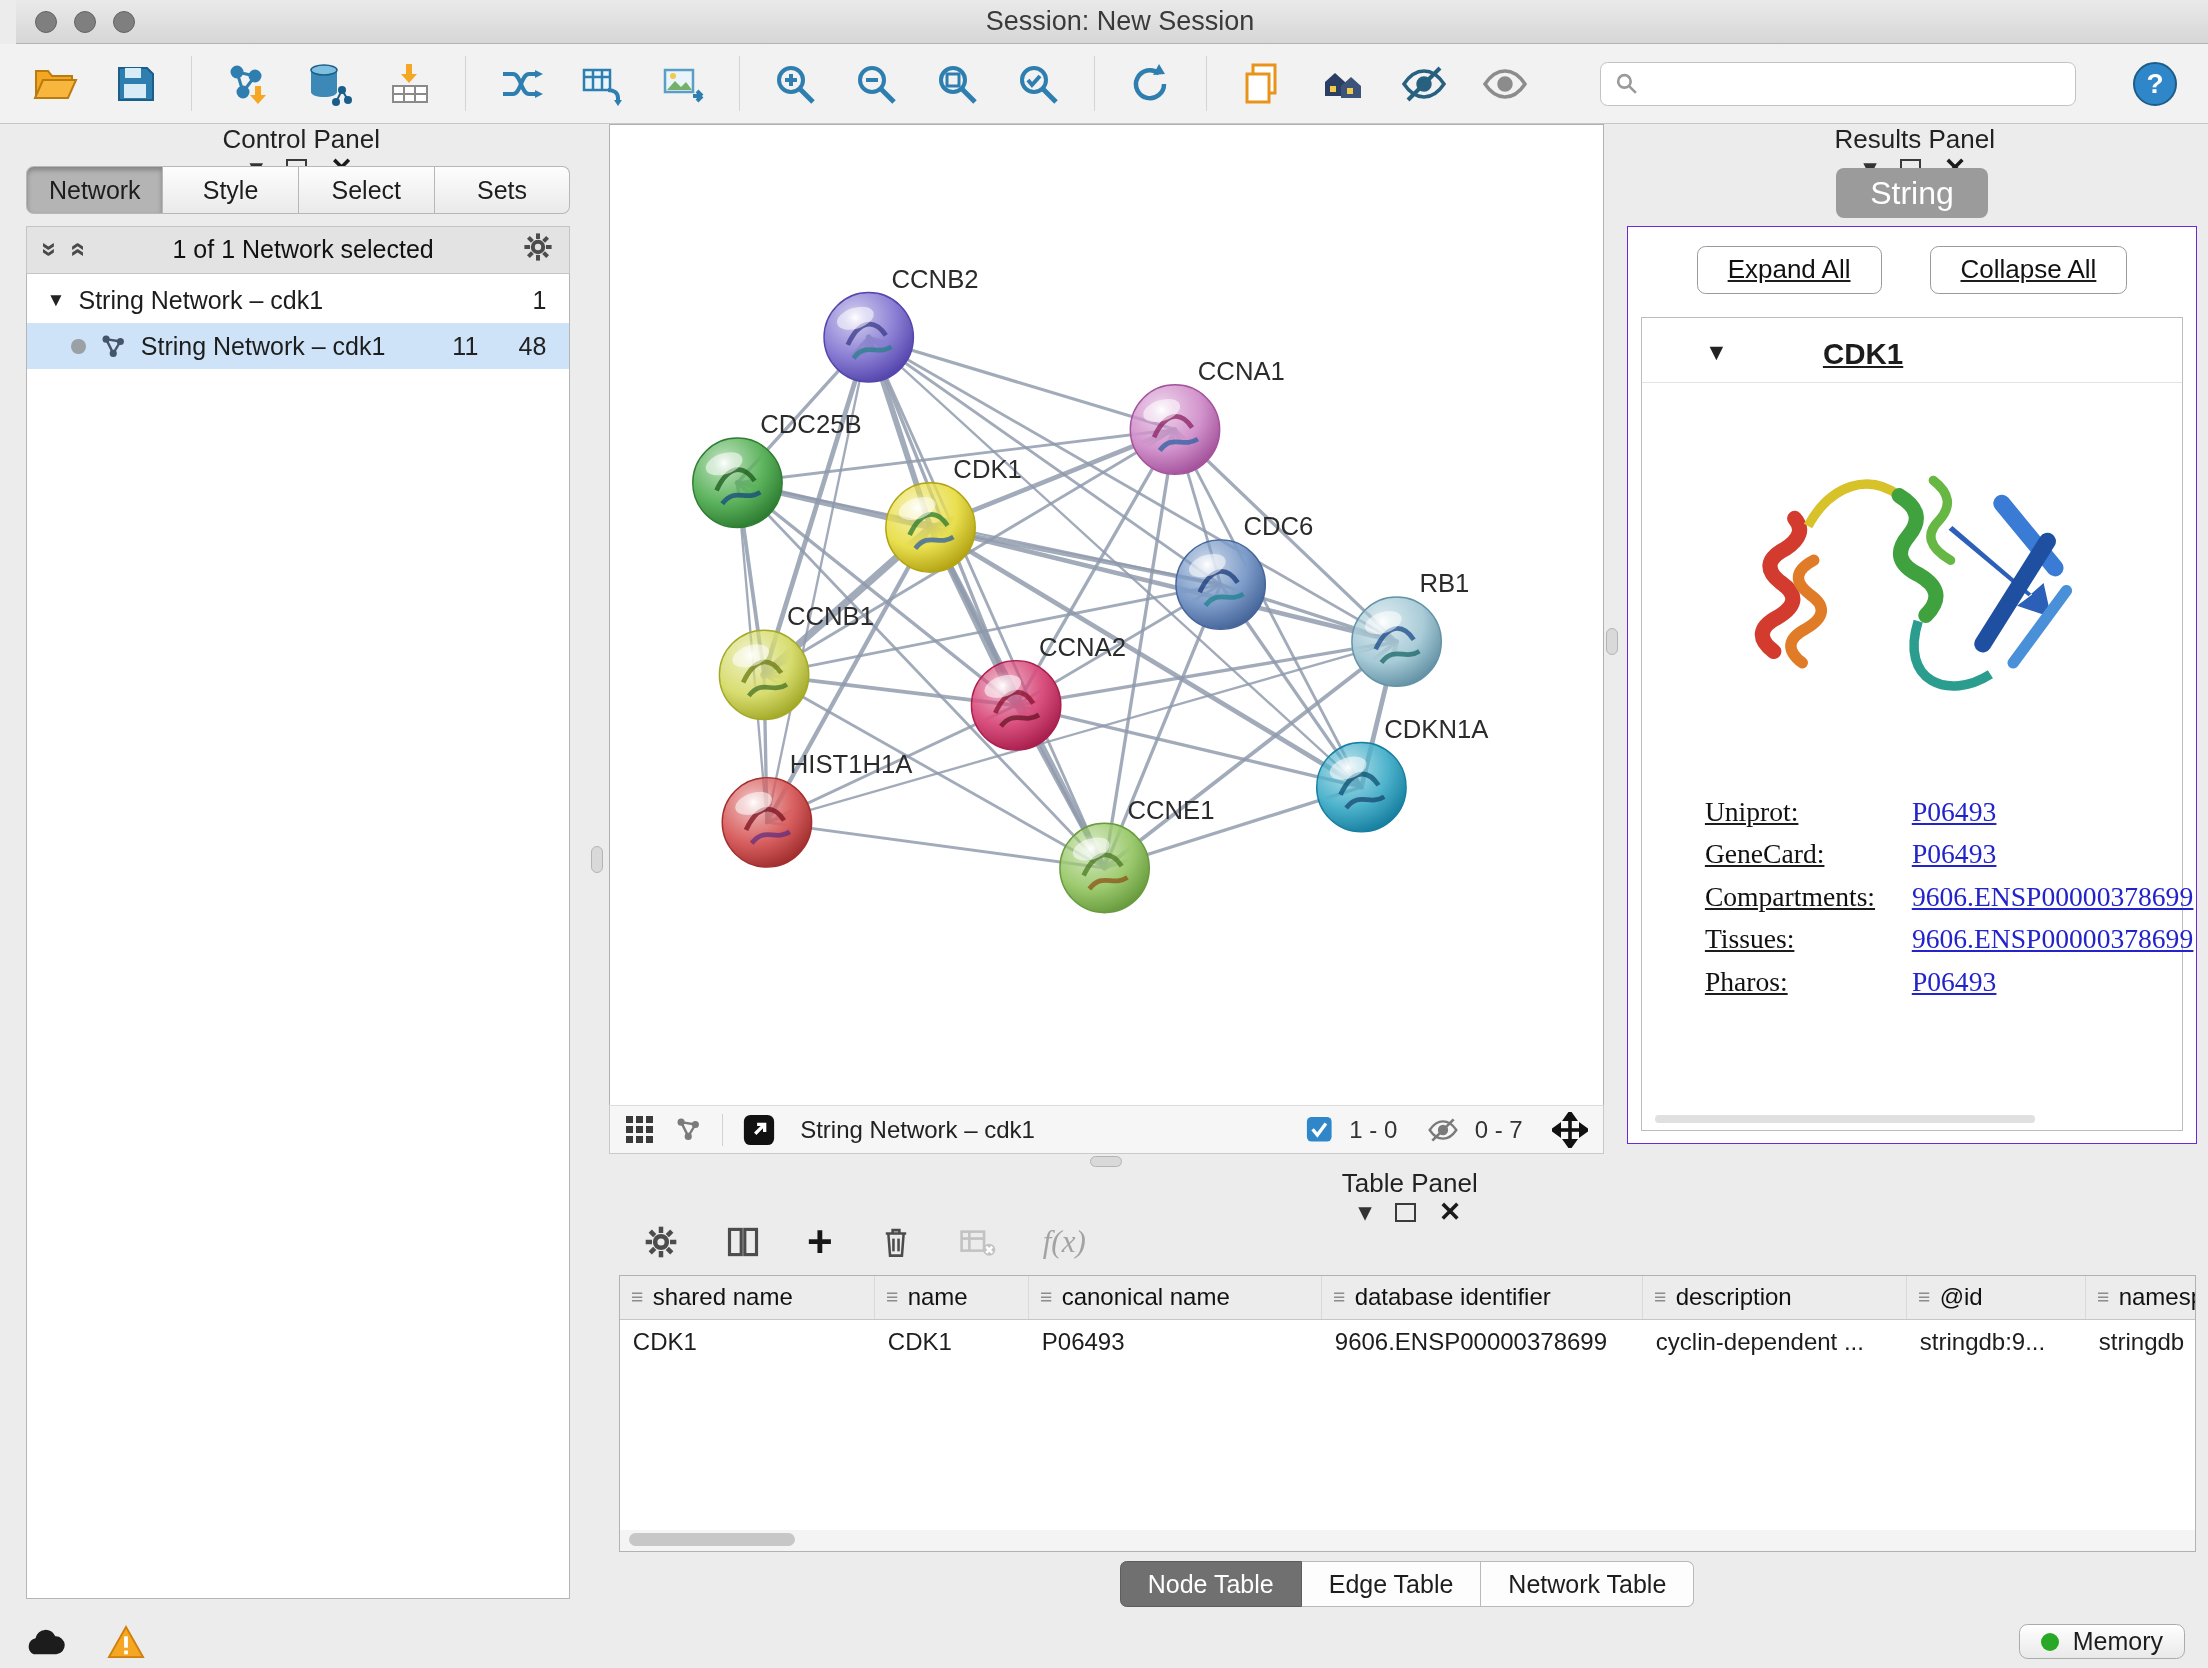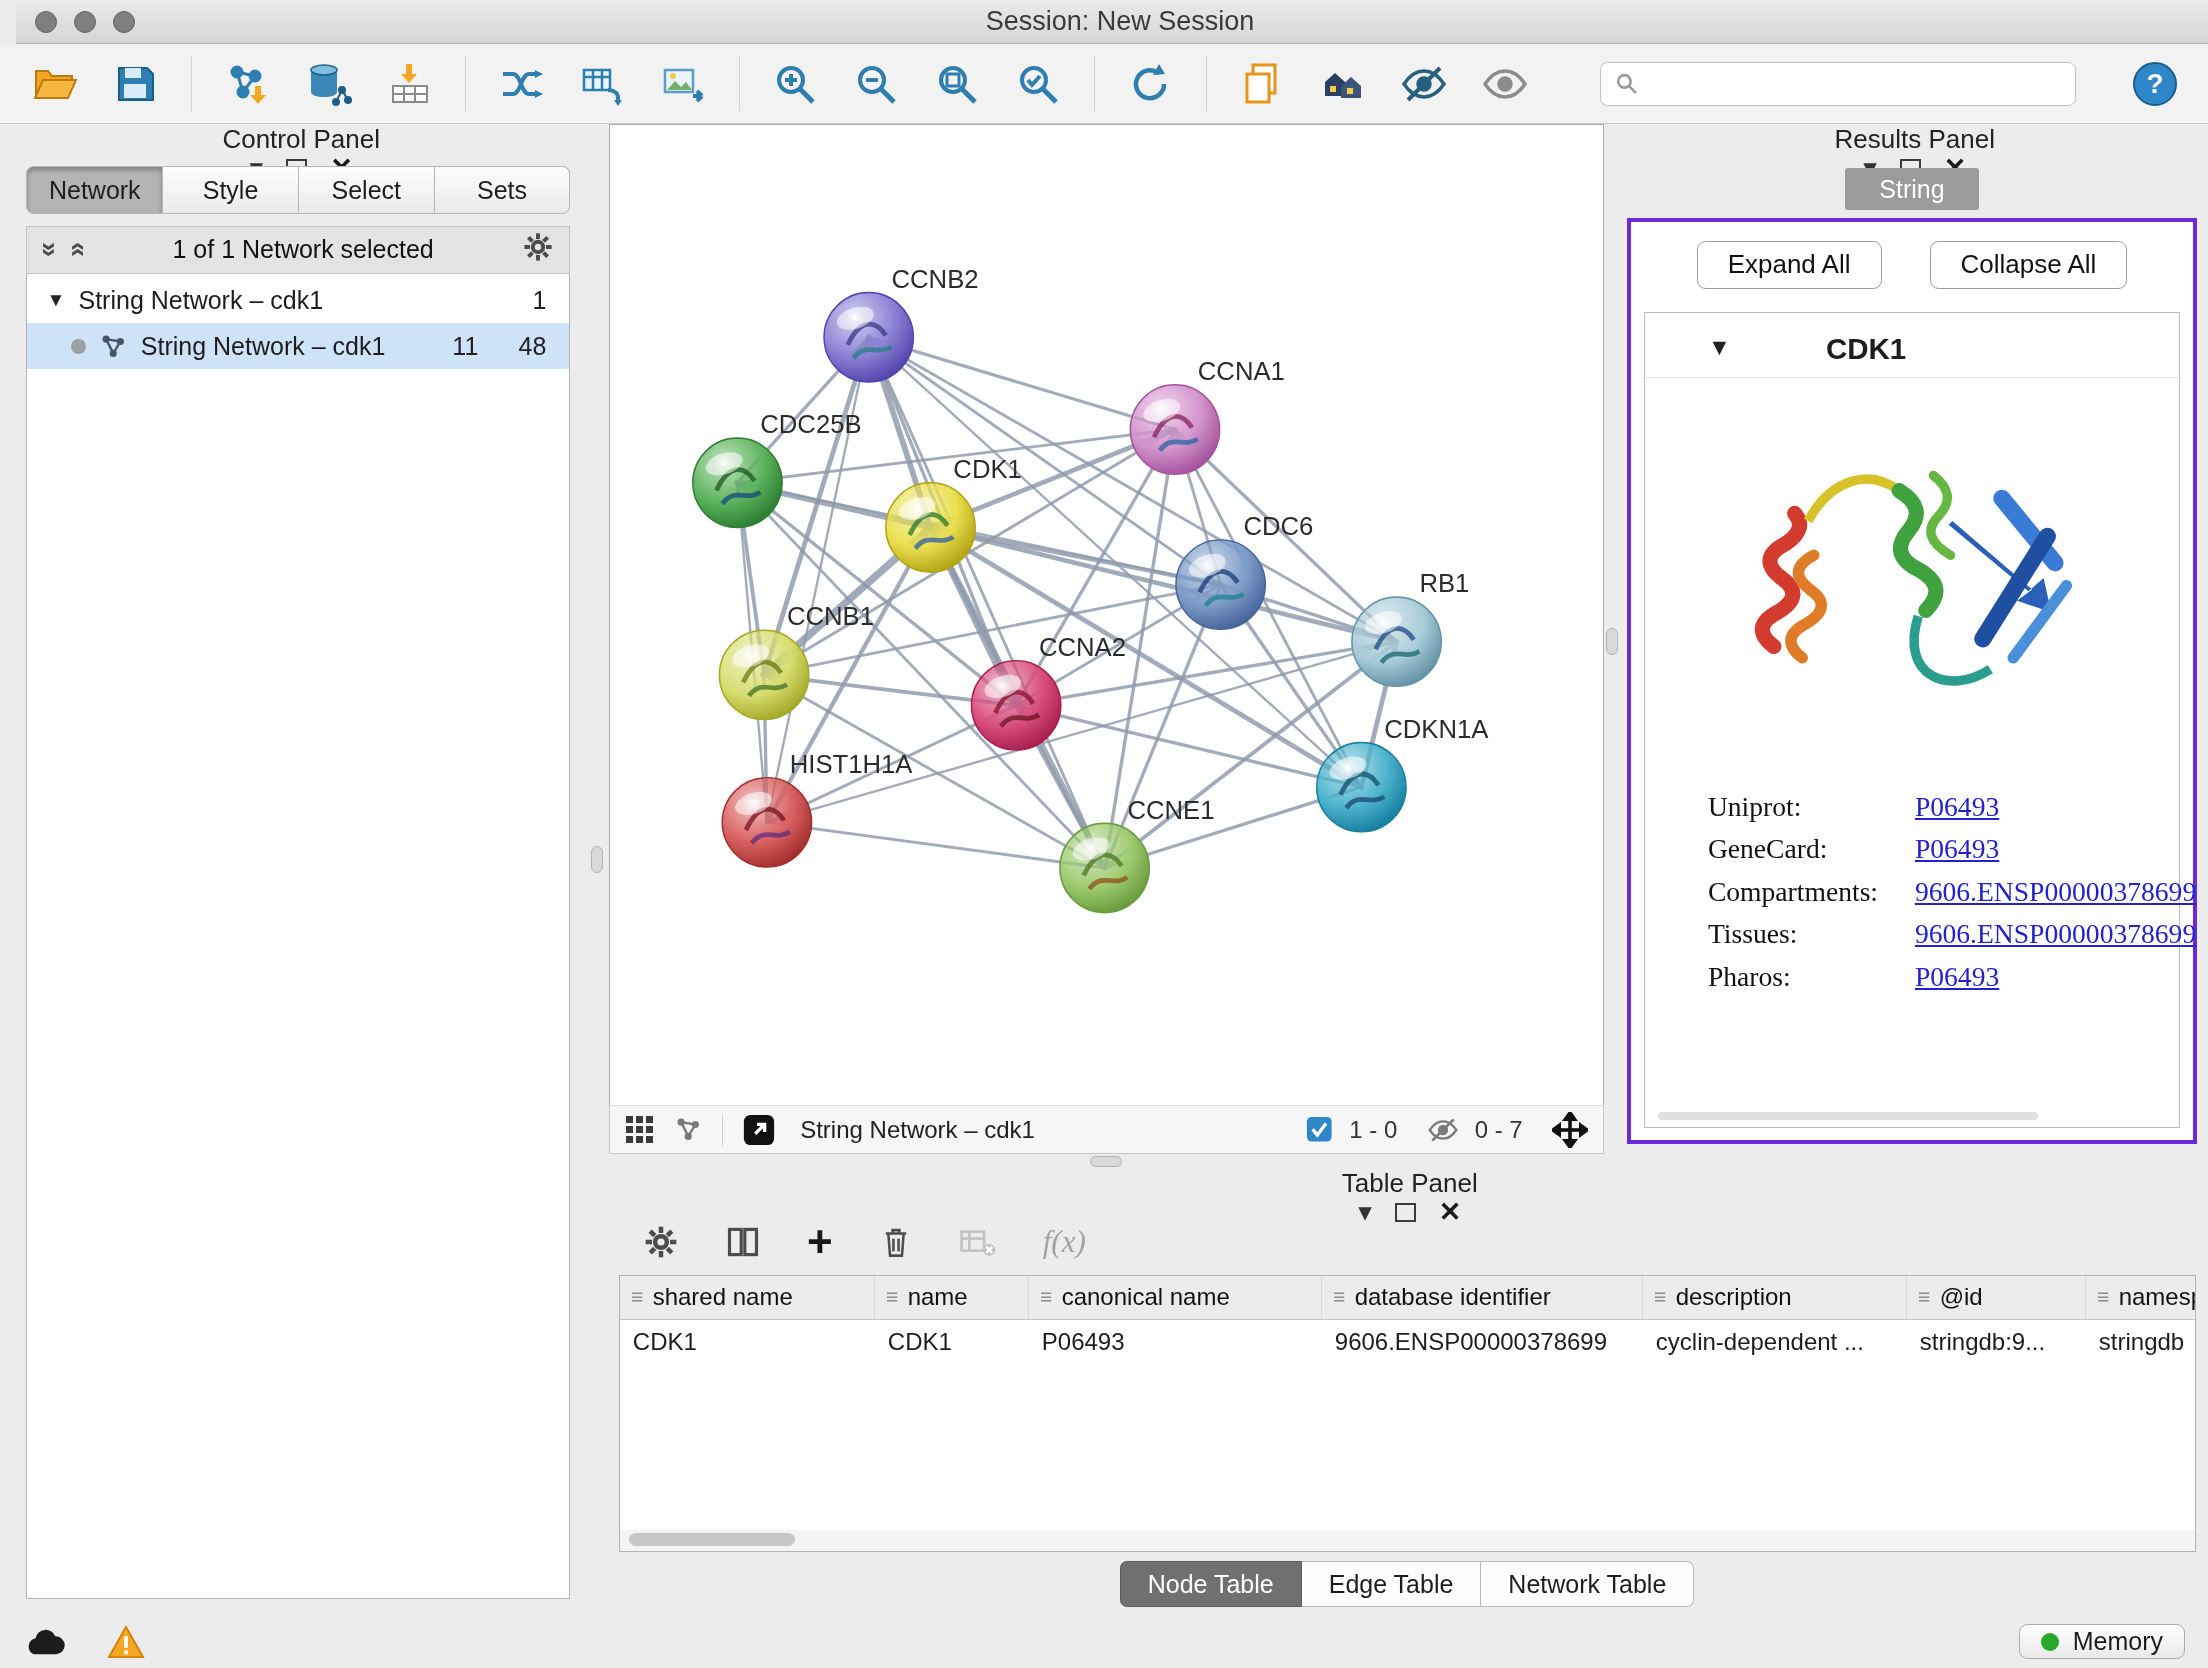--- a/index.html
+++ b/index.html
@@ -65,22 +65,22 @@
     border:1px solid #c9c9c9; border-top:1px solid #dcdcdc; display:flex; align-items:center; padding:0 15px; gap:19px; font-size:24px; }
   .ns-ico svg { display:block; }
   .ns-sep { width:1px; height:32px; background:#d2d2d2; }
   .ns-title { margin-left:5.7px; color:#222; }
   .ns-right { margin-left:auto; display:flex; align-items:center; gap:16px; }
   .ns-counter { color:#333; margin-right:13.3px; }
 
   
   .results-panel { position:absolute; left:1619px; top:124px; width:586px; height:1031px; display:flex; flex-direction:column; }
   .rp-tab-row { text-align:center; margin-top:1.9px; }
-  .rp-tab { display:inline-block; background:#9b9b9b; color:#fff; padding:6.7px 34px; border-radius:3px; font-size:25px; }
-  .rp-box { flex:1; margin:7.6px 7.6px 11.4px; background:#fff; border:4px solid #6d28d9; padding:19px 13.3px 11.4px; display:flex; flex-direction:column; }
+  .rp-tab { display:inline-block; background:#9b9b9b; color:#fff; padding:6.7px 34px; border-radius:8px; font-size:32px; }
+  .rp-box { flex:1; margin:7.6px 7.6px 11.4px; background:#fff; border:1px solid #6d28d9; padding:19px 13.3px 11.4px; display:flex; flex-direction:column;text-decoration:underline; }
   .rp-buttons { display:flex; justify-content:center; gap:48px; margin-bottom:23px; }
   .rp-btn { border:1.9px solid #9a9a9a; border-radius:8.6px; background:#fff; font-family:inherit; font-size:26px; padding:7.6px 30px; color:#111; }
   .rp-section { flex:1; border:1px solid #bdbdbd; display:flex; flex-direction:column; padding:11.4px 0 7.6px; }
   .rp-sec-header { position:relative; padding:7.6px 0 11.4px 181px; font-size:29.5px; font-weight:bold; border-bottom:1px solid #e3e3e3; }
   .rp-sec-tri { position:absolute; left:63px; top:9.5px; font-size:23px; font-weight:normal; color:#222; }
   .rp-desc { padding:13.3px 0 5.7px 27px; font-size:27px; color:#111; }
   .rp-img { align-self:center; margin:25px 0 19px; }
   .rp-cl-title { font-family:"Liberation Serif", serif; font-weight:bold; font-size:31px; padding-left:36px; margin:13.3px 0 7.6px; }
   .cl-row { display:flex; padding-left:63px; margin:10.5px 0; font-family:"Liberation Serif", serif; font-size:27.6px; }
   .cl-label { width:207px; color:#111; flex:0 0 auto; }

